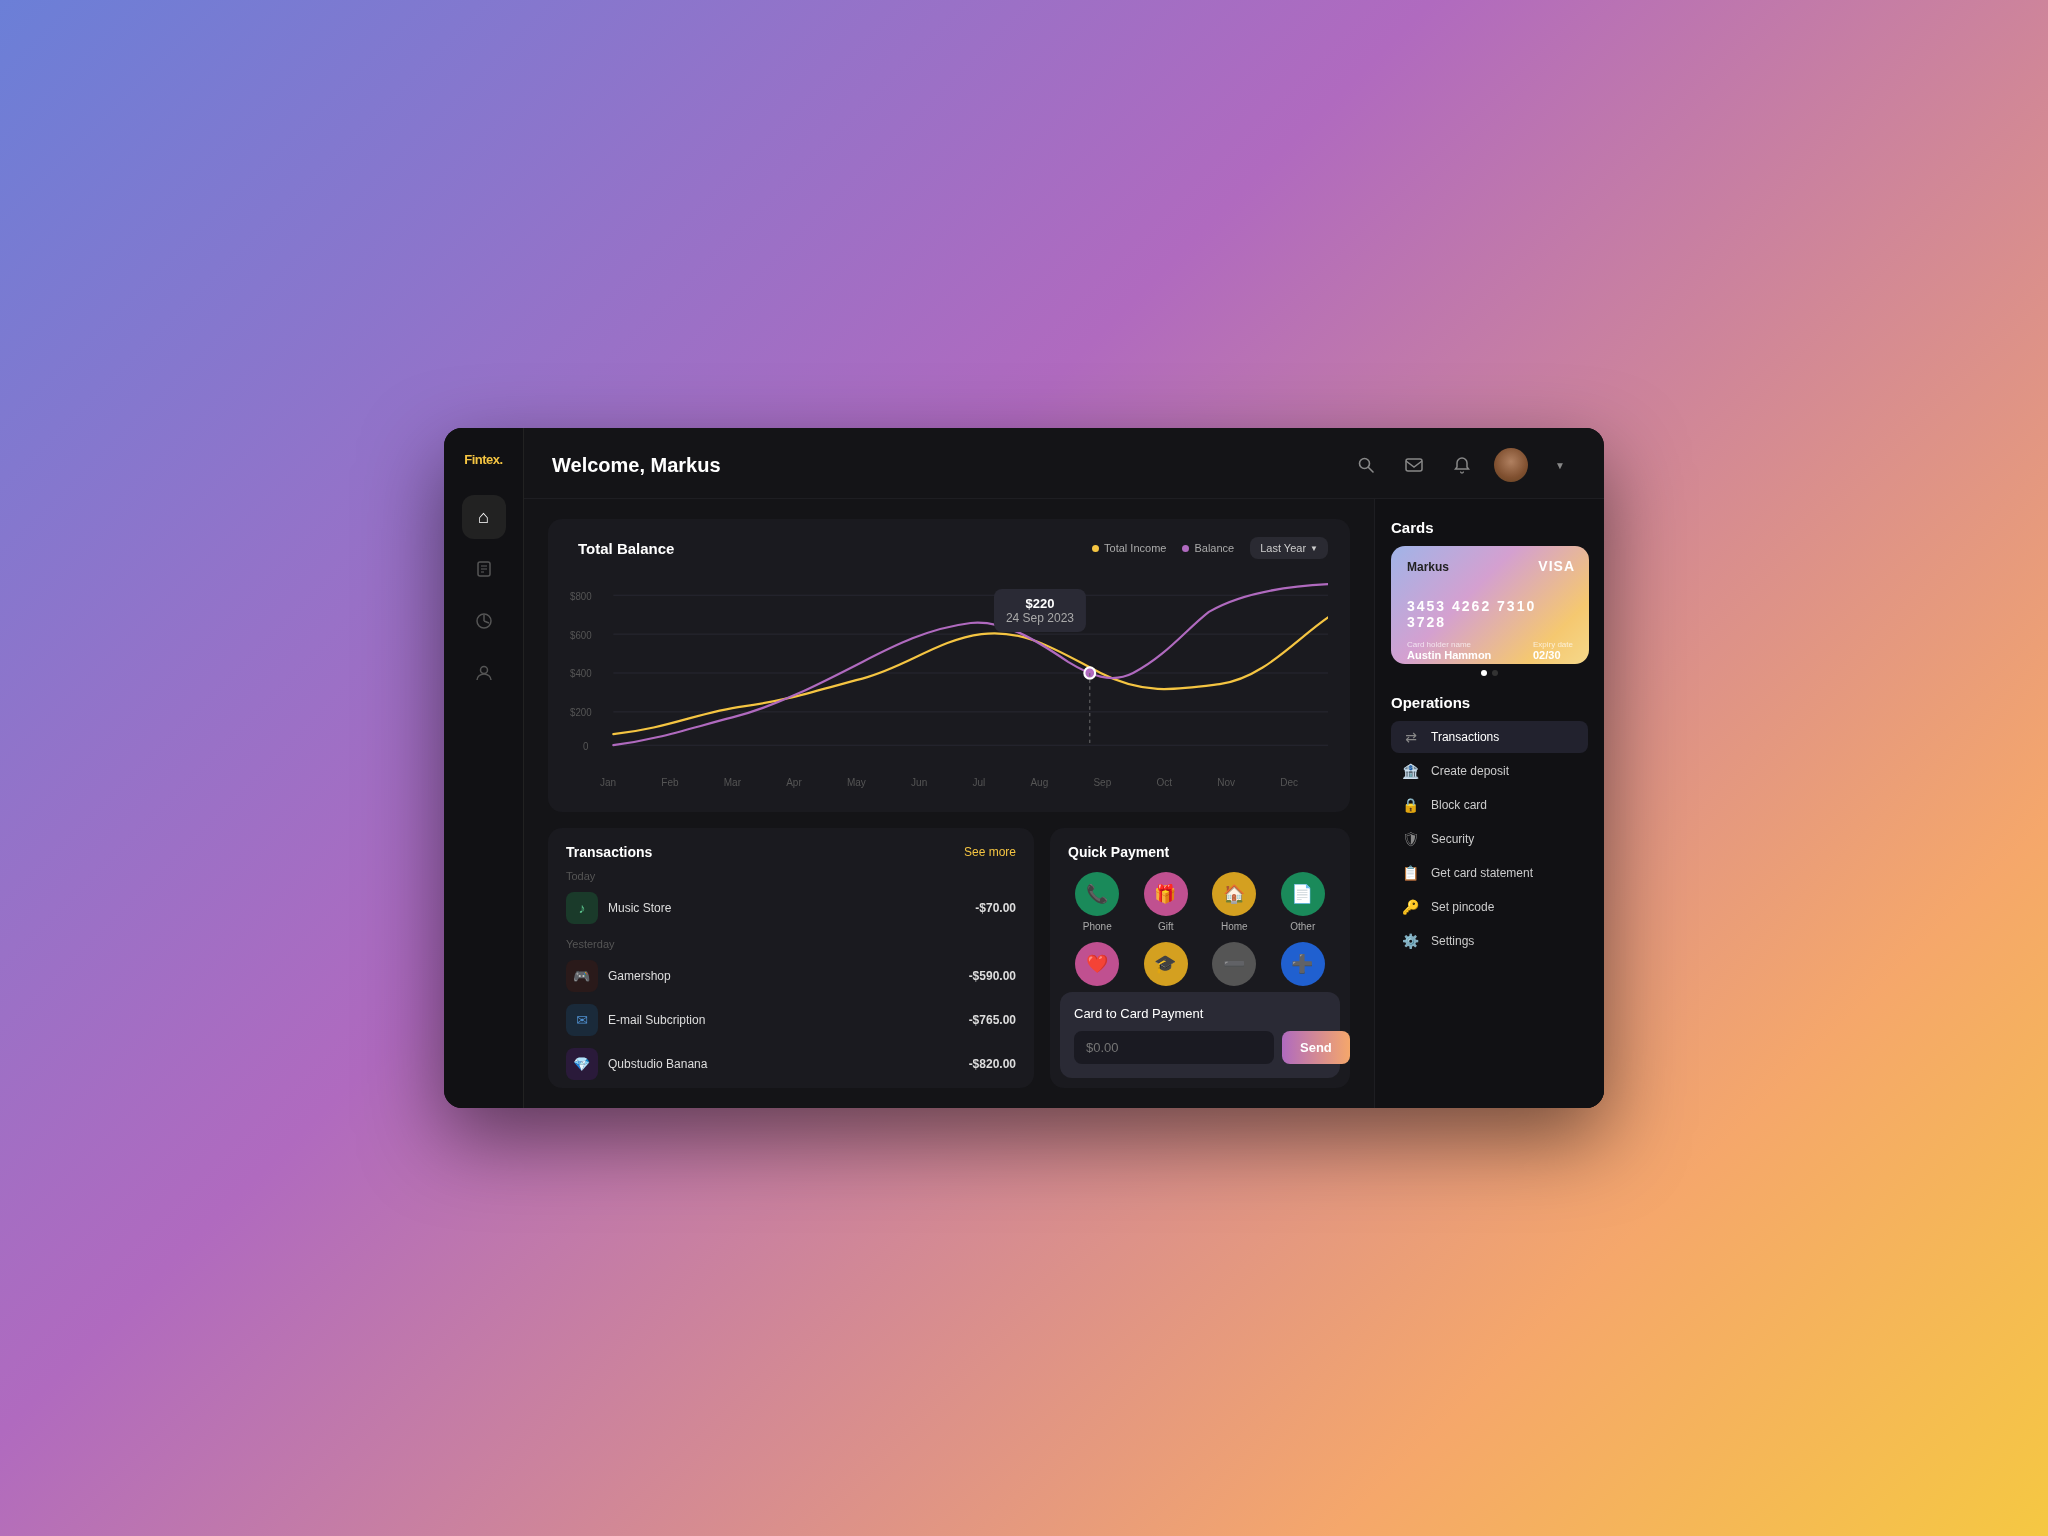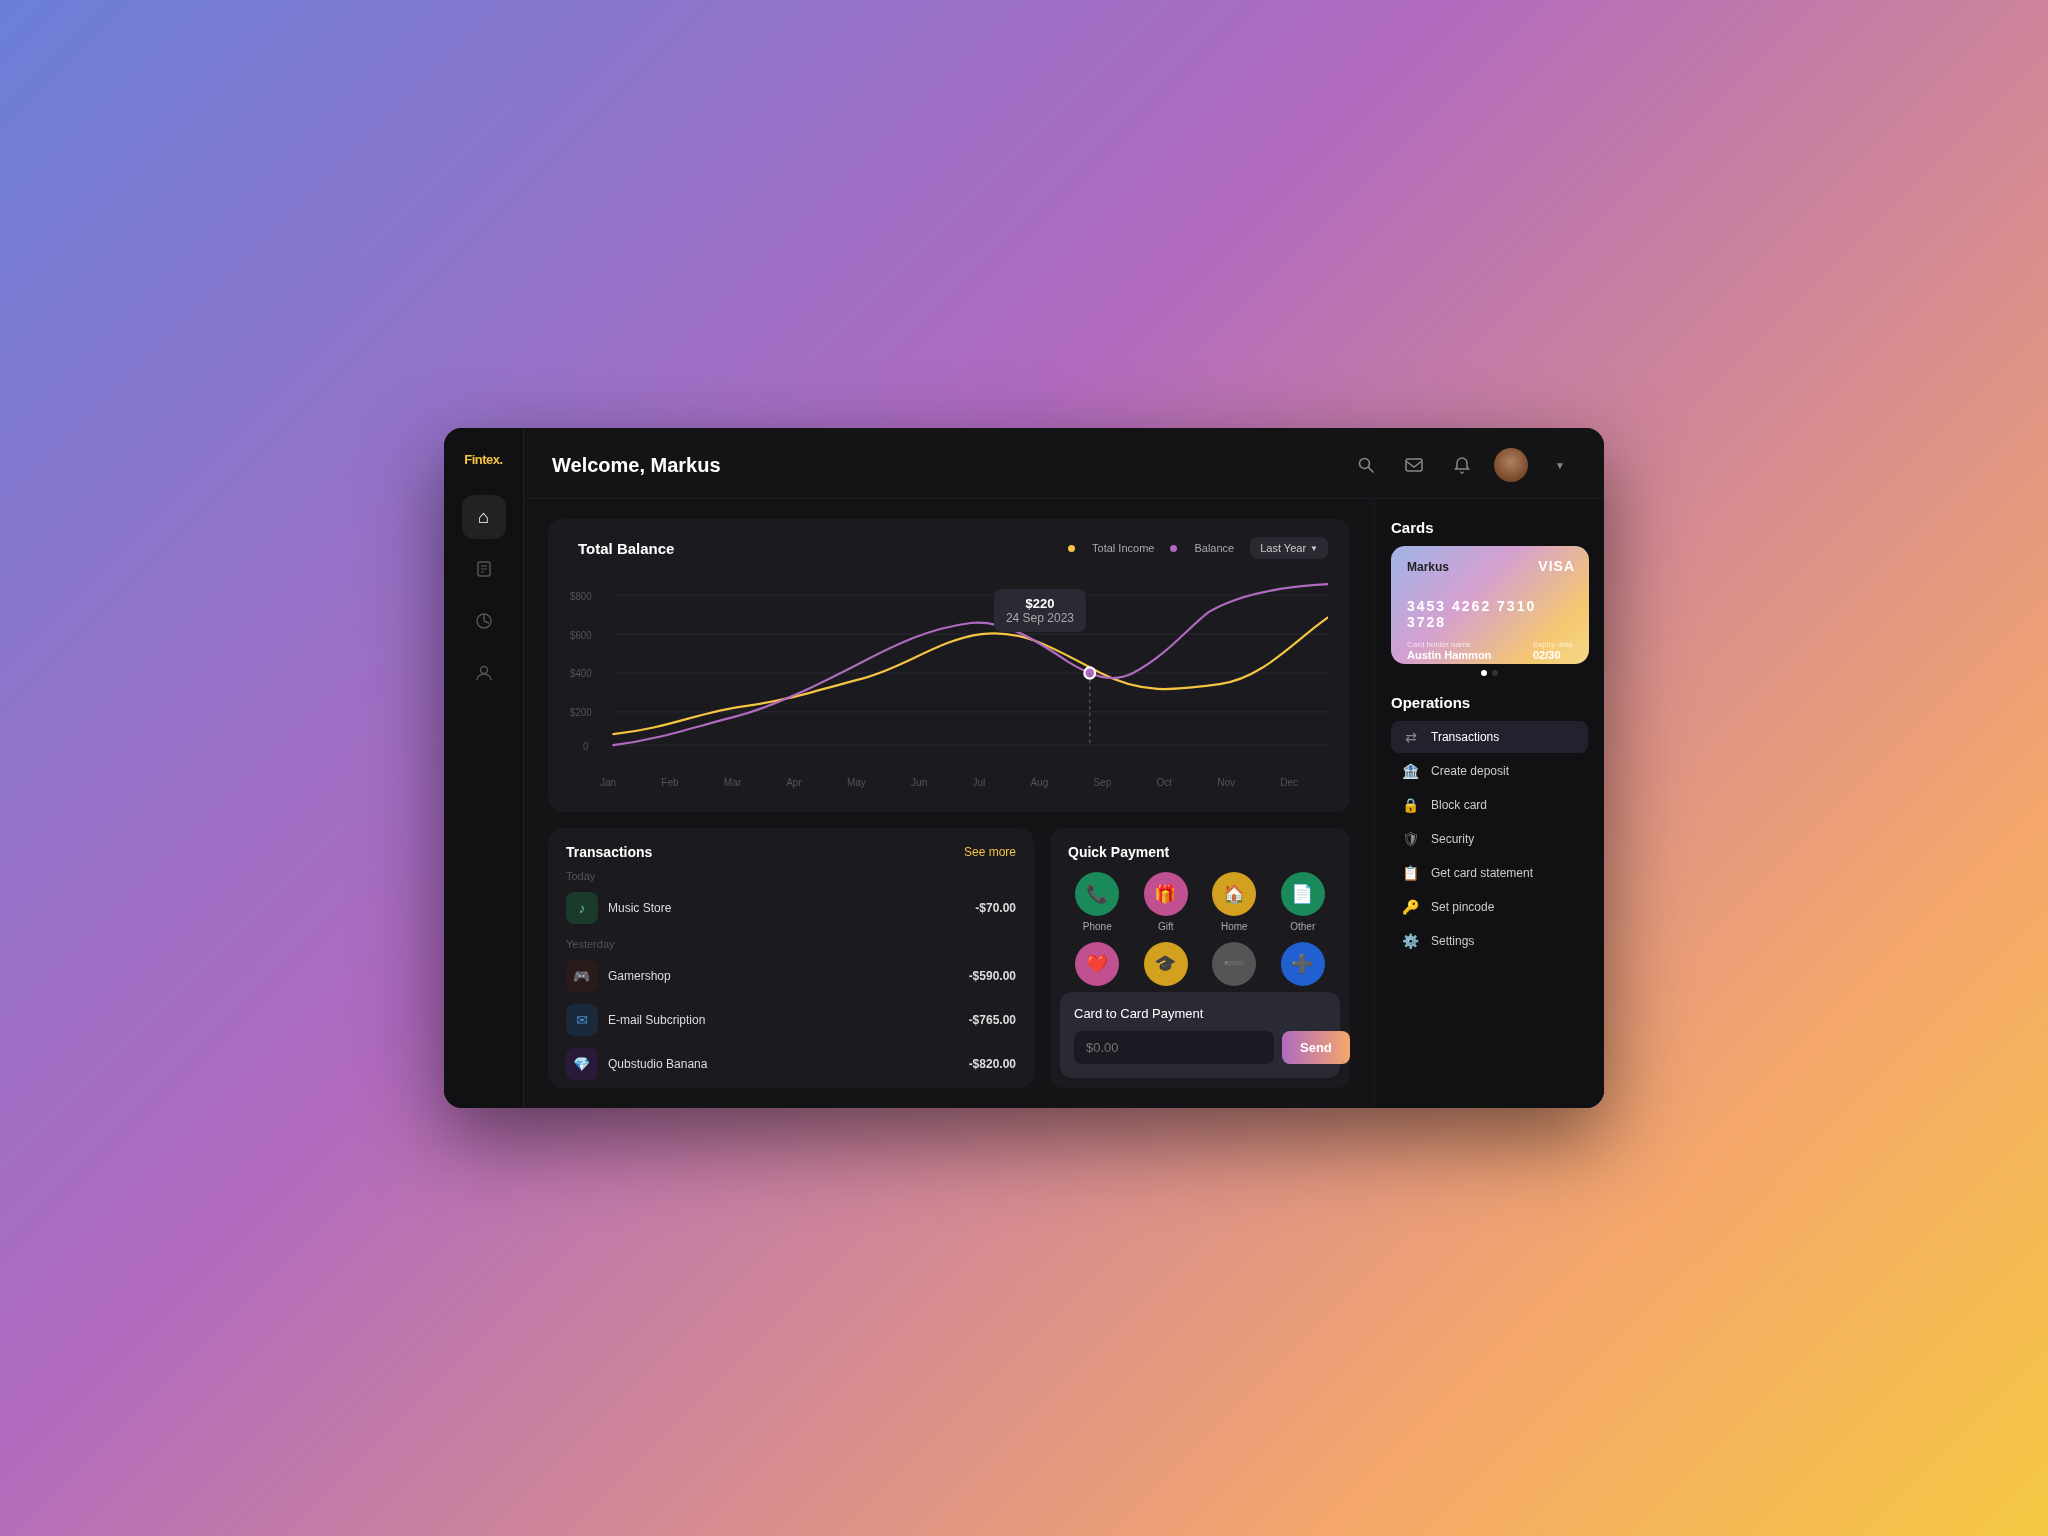--- a/index.html
+++ b/index.html
@@ -137,21 +137,21 @@
       margin-left: 8px;
     }
     .chart-legend {
       display: flex;
       align-items: center;
       gap: 16px;
     }
     .legend-item {
       display: flex;
       align-items: center;
-      gap: 17px;
+      gap: 5px;
       font-size: 11px;
       color: #aaa;
       text-align: center;
     }
     .legend-dot {
       width: 7px;
       height: 7px;
       border-radius: 50%;
     }
     .period-btn {

